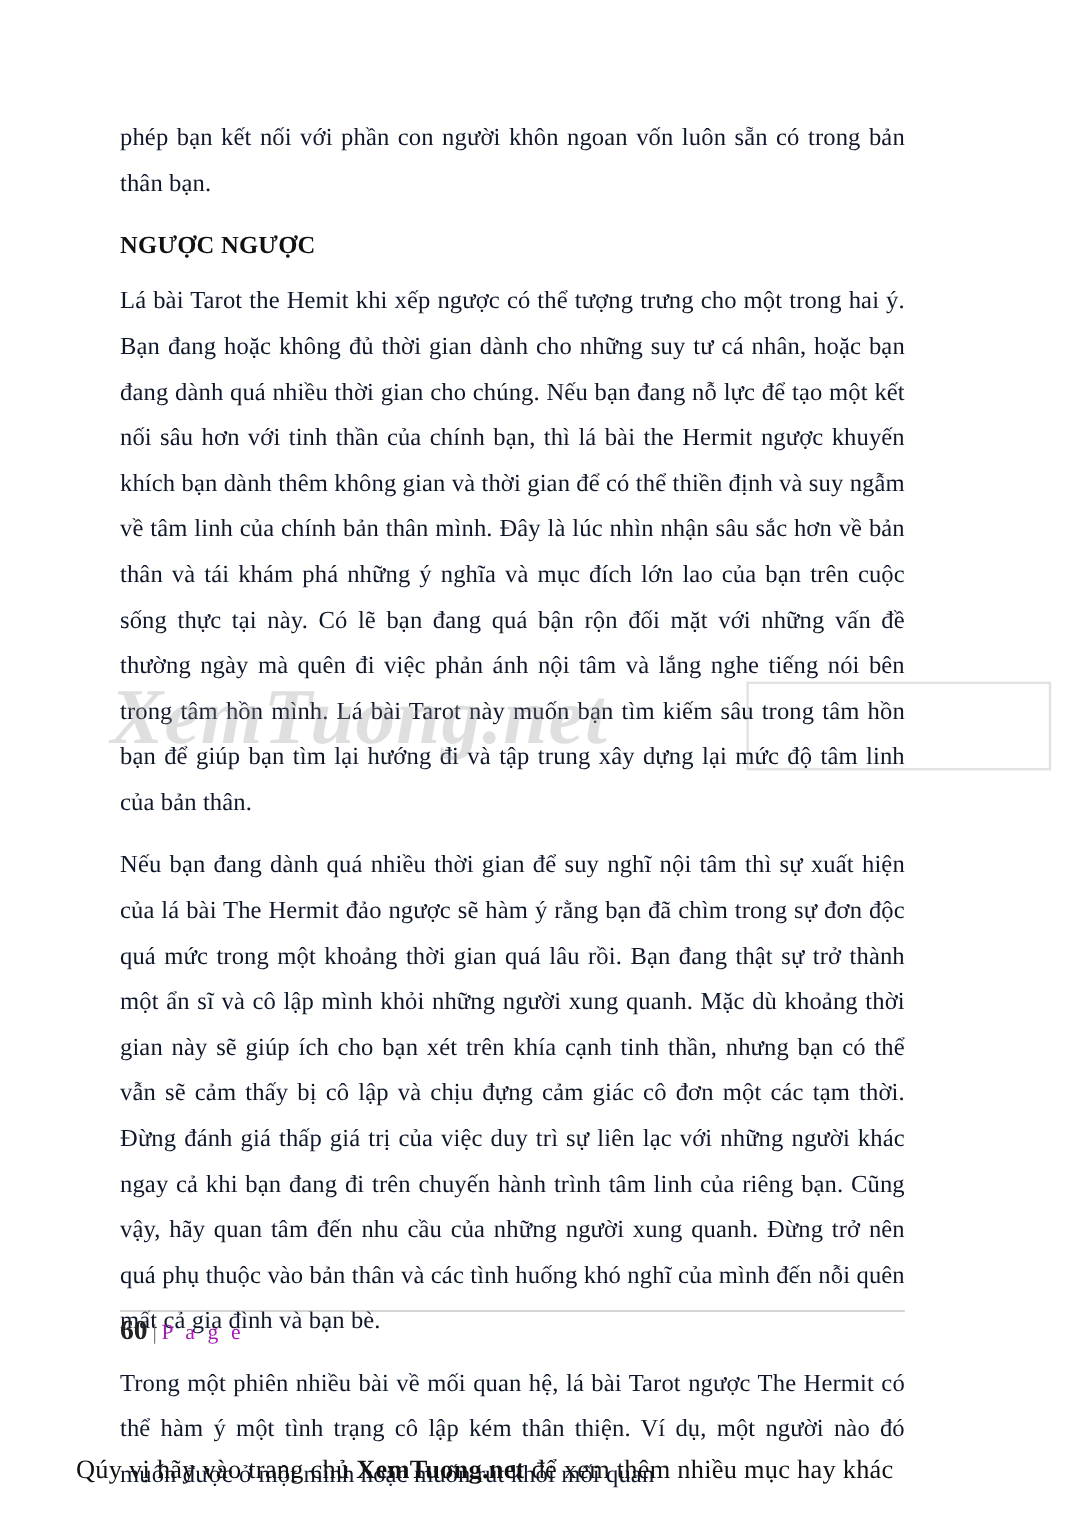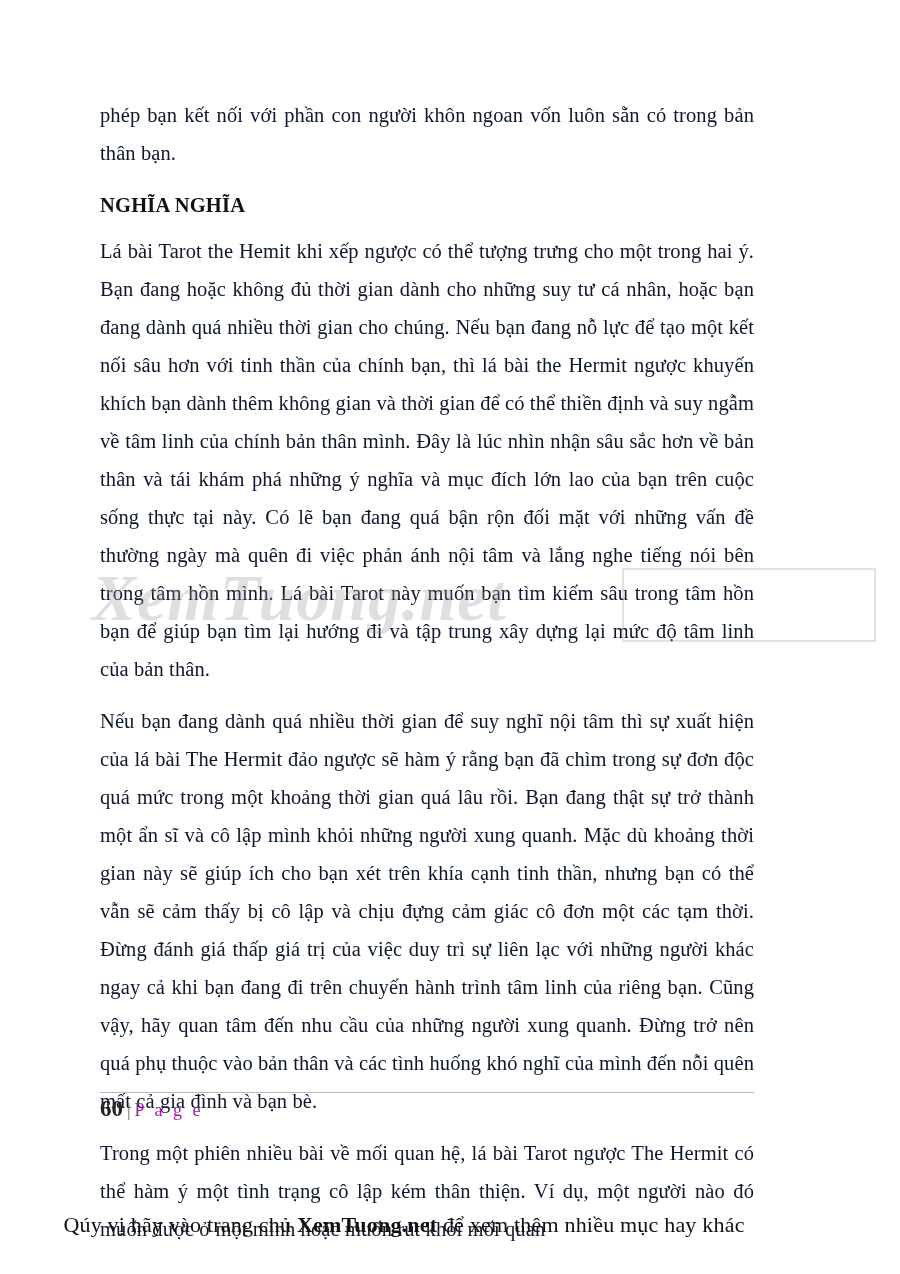--- a/index.html
+++ b/index.html
@@ -127,21 +127,21 @@
   }
 </style>
 </head>
 <body>
 
 <div class="page">
 
   <div class="content">
     <p class="para">phép bạn kết nối với phần con người khôn ngoan vốn luôn sẵn có trong bản thân bạn.</p>
 
-    <h2 class="section-heading">NGHĨA NGHĨA</h2>
+    <h2 class="section-heading">NGƯỢC NGƯỢC</h2>
 
     <p class="para">Lá bài Tarot the Hemit khi xếp ngược có thể tượng trưng cho một trong hai ý. Bạn đang hoặc không đủ thời gian dành cho những suy tư cá nhân, hoặc bạn đang dành quá nhiều thời gian cho chúng. Nếu bạn đang nỗ lực để tạo một kết nối sâu hơn với tinh thần của chính bạn, thì lá bài the Hermit ngược khuyến khích bạn dành thêm không gian và thời gian để có thể thiền định và suy ngẫm về tâm linh của chính bản thân mình. Đây là lúc nhìn nhận sâu sắc hơn về bản thân và tái khám phá những ý nghĩa và mục đích lớn lao của bạn trên cuộc sống thực tại này. Có lẽ bạn đang quá bận rộn đối mặt với những vấn đề thường ngày mà quên đi việc phản ánh nội tâm và lắng nghe tiếng nói bên trong tâm hồn mình. Lá bài Tarot này muốn bạn tìm kiếm sâu trong tâm hồn bạn để giúp bạn tìm lại hướng đi và tập trung xây dựng lại mức độ tâm linh của bản thân.</p>
     <p class="para">Nếu bạn đang dành quá nhiều thời gian để suy nghĩ nội tâm thì sự xuất hiện của lá bài The Hermit đảo ngược sẽ hàm ý rằng bạn đã chìm trong sự đơn độc quá mức trong một khoảng thời gian quá lâu rồi. Bạn đang thật sự trở thành một ẩn sĩ và cô lập mình khỏi những người xung quanh. Mặc dù khoảng thời gian này sẽ giúp ích cho bạn xét trên khía cạnh tinh thần, nhưng bạn có thể vẫn sẽ cảm thấy bị cô lập và chịu đựng cảm giác cô đơn một các tạm thời. Đừng đánh giá thấp giá trị của việc duy trì sự liên lạc với những người khác ngay cả khi bạn đang đi trên chuyến hành trình tâm linh của riêng bạn. Cũng vậy, hãy quan tâm đến nhu cầu của những người xung quanh. Đừng trở nên quá phụ thuộc vào bản thân và các tình huống khó nghĩ của mình đến nỗi quên mất cả gia đình và bạn bè.</p>
     <p class="para last">Trong một phiên nhiều bài về mối quan hệ, lá bài Tarot ngược The Hermit có thể hàm ý một tình trạng cô lập kém thân thiện. Ví dụ, một người nào đó muốn được ở một mình hoặc muốn rút khỏi mối quan</p>
   </div>
 
   <div class="watermark">
     <span class="wm-text">XemTuong.net</span>
     <span class="wm-box"></span>
   </div>

